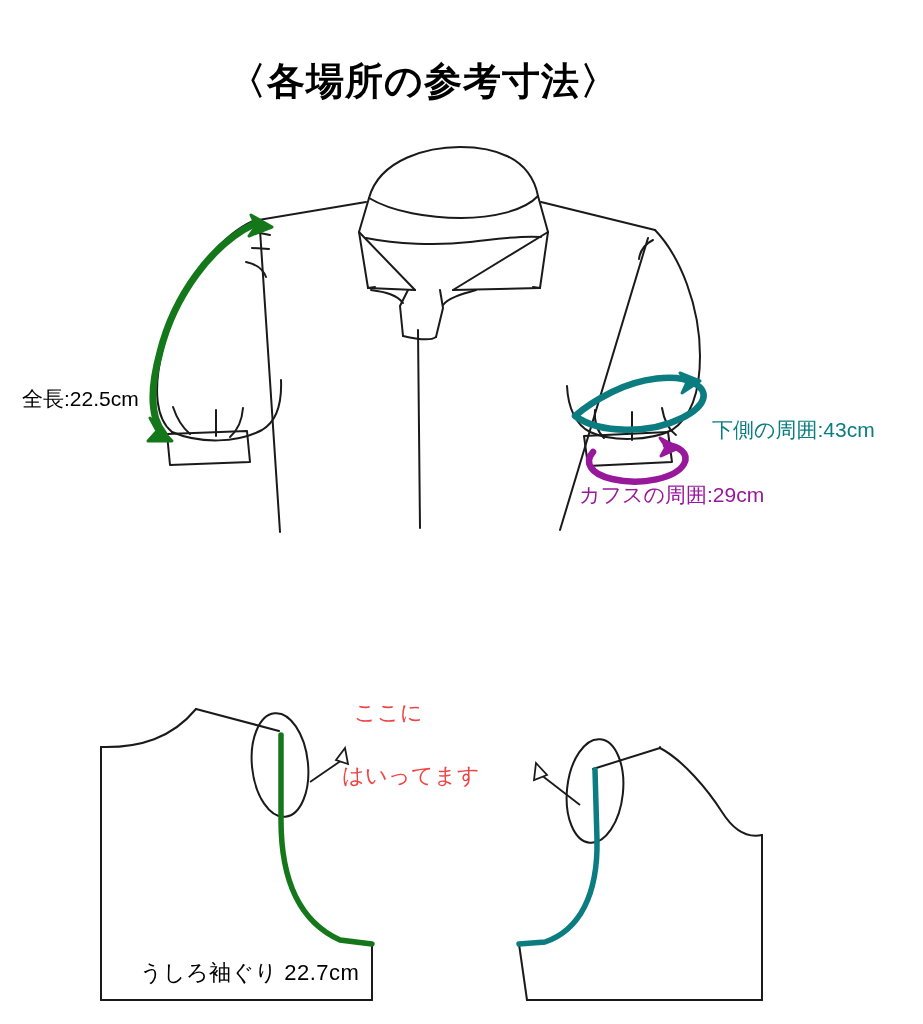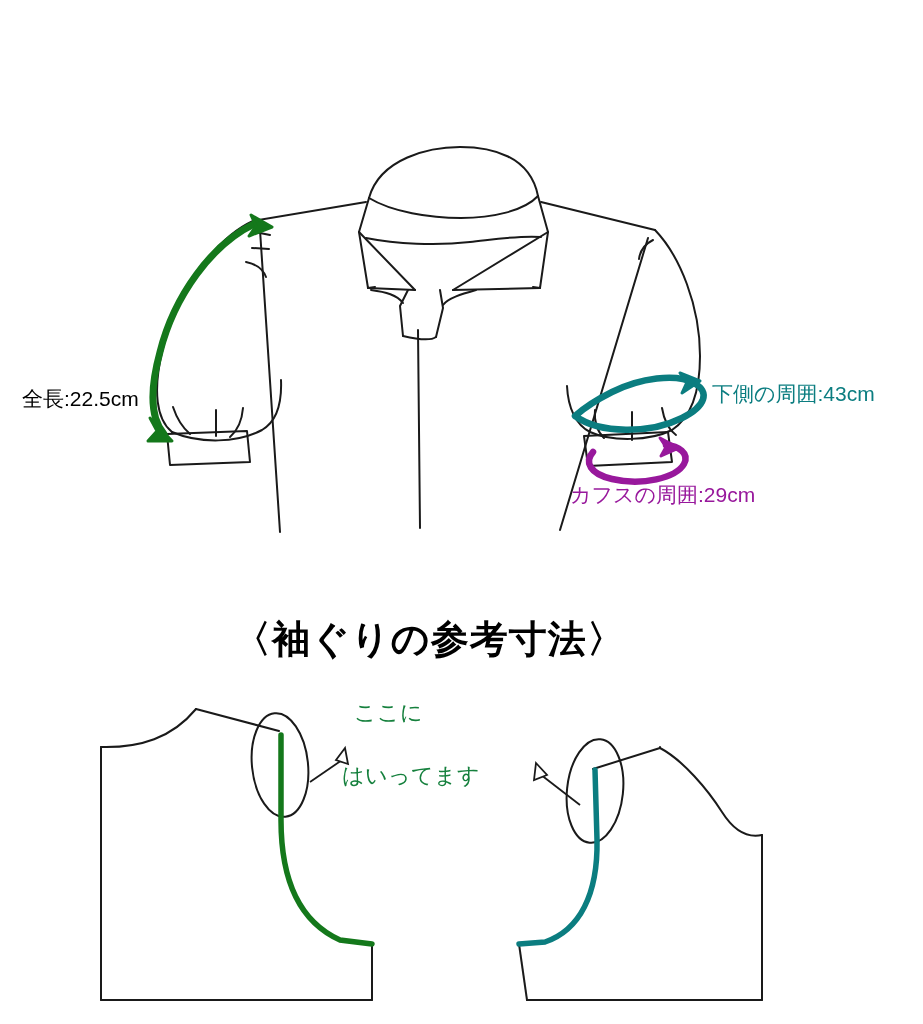--- a/index.html
+++ b/index.html
@@ -35,34 +35,35 @@
     line-height: 1.0;
   }
   .section-title {
     font-size: 38px;
     font-weight: 700;
     letter-spacing: 1px;
     color: #000000;
     font-family: "DejaVu Sans", "Liberation Sans", sans-serif;
   }
   .label-green  { color: #000000; font-size: 21px; letter-spacing: 0px; }
-  .label-teal   { color: #0b7d80; font-size: 21px; letter-spacing: 0px; }
-  .label-purple { color: #98189c; font-size: 21px; letter-spacing: 0px; }
+  .label-teal   { color: #0b7d80; font-size: 21px; letter-spacing: 0px; margin-top: 36px; }
+  .label-purple { color: #98189c; font-size: 21px; letter-spacing: 0px; margin-left: 9px; }
   .note-line {
     font-size: 22px;
-    color: #15803d;
+    color: #ef4444;
     letter-spacing: 0.5px;
   }
   .bottom-label { font-size: 22px; letter-spacing: 0.5px; }
 </style>
 </head>
 <body>
 
 <div id="sheet">
 
+  <div class="txt section-title" style="left:228px; top:62px;">〈各場所の参考寸法〉</div>
 
   <svg class="svg-layer" viewBox="0 0 923 1024" xmlns="http://www.w3.org/2000/svg">
     <g fill="none" stroke="#1a1a1a" stroke-width="2" stroke-linecap="round" stroke-linejoin="round">
 
       <path d="M369 198 C 380 158, 430 147, 460 147 C 492 147, 530 156, 538 196"></path>
       <path d="M369 198 C 392 212, 430 218, 461 218 C 492 218, 524 211, 538 196"></path>
 
       <path d="M369 198 L 359 232 L 368 288 L 375 287"></path>
       <path d="M359 232 L 415 290"></path>
       <path d="M368 288 L 415 290"></path>
@@ -130,21 +131,20 @@
       <path d="M660 438 L 679 448 L 661 456 L 666 447 Z" fill="#98189c" stroke="#98189c" stroke-width="3" stroke-linejoin="round"></path>
     </g>
   </svg>
 
   <div class="txt label-green" style="left:22px; top:388px;">全長:22.5cm</div>
 
   <div class="txt label-teal" style="left:712px; top:383px;">下側の周囲:43cm</div>
 
   <div class="txt label-purple" style="left:570px; top:484px;">カフスの周囲:29cm</div>
 
-  <div class="txt section-title" style="left:233px; top:620px;">〈袖ぐりの参考寸法〉</div>
 
   <svg class="svg-layer" viewBox="0 0 923 1024" xmlns="http://www.w3.org/2000/svg">
 
     <g fill="none" stroke="#1a1a1a" stroke-width="2" stroke-linecap="round" stroke-linejoin="round">
       <path d="M101 747 L 101 1000"></path>
       <path d="M101 747 C 140 748, 172 738, 196 709"></path>
       <path d="M196 709 L 279 731"></path>
       <path d="M101 1000 L 372 1000"></path>
       <path d="M372 1000 L 372 944"></path>
     </g>
@@ -173,15 +173,16 @@
 
     <g fill="none" stroke="#1a1a1a" stroke-width="1.8">
       <path d="M536 771 L 580 805"></path>
       <path d="M536 763 L 547 775 L 534 780 Z" fill="#ffffff"></path>
     </g>
   </svg>
 
   <div class="txt note-line" style="left:354px; top:702px;">ここに</div>
   <div class="txt note-line" style="left:342px; top:765px;">はいってます</div>
 
+  <div class="txt bottom-label label-green" style="left:140px; top:962px;">うしろ袖ぐり 22.7cm</div>
 
 
 </div>
 
 </body></html>

